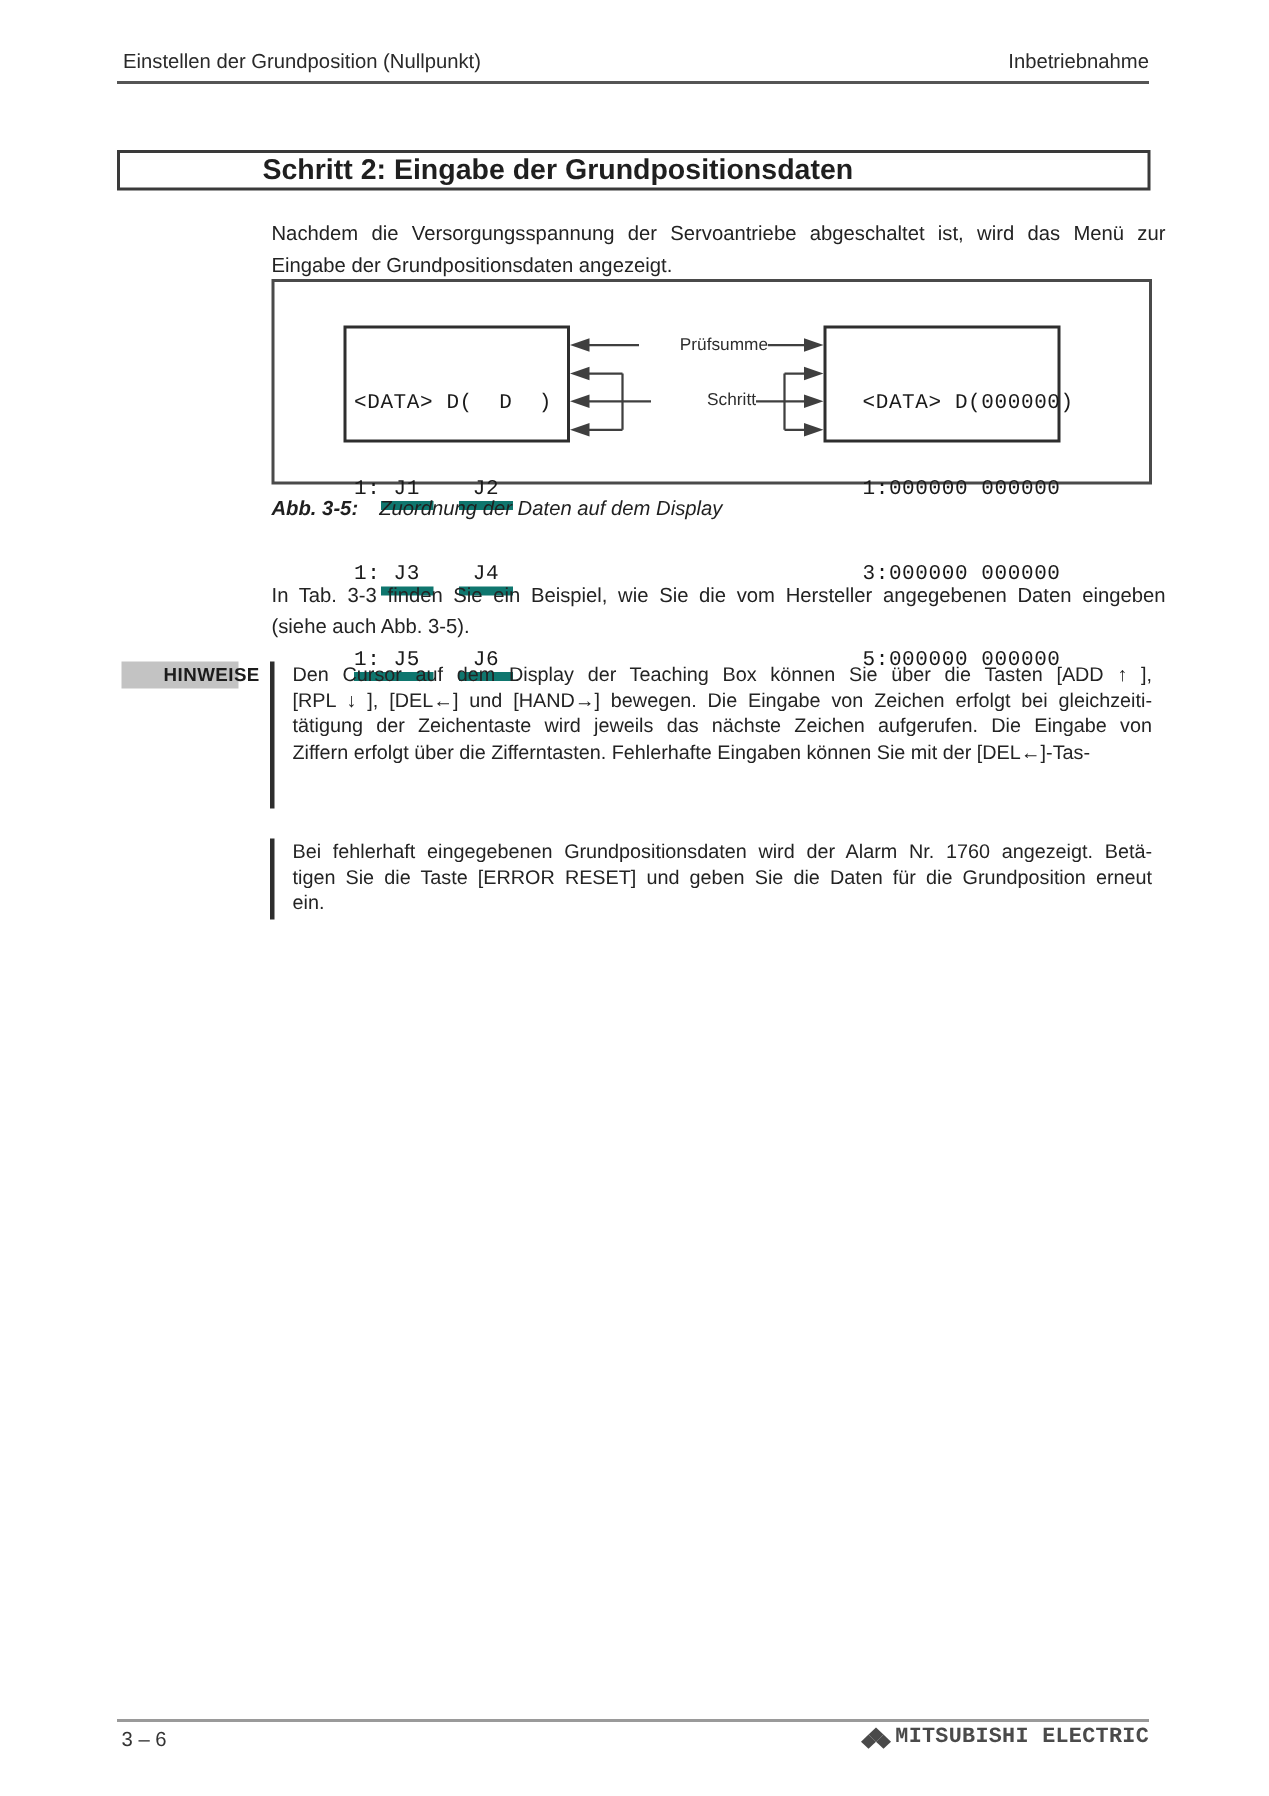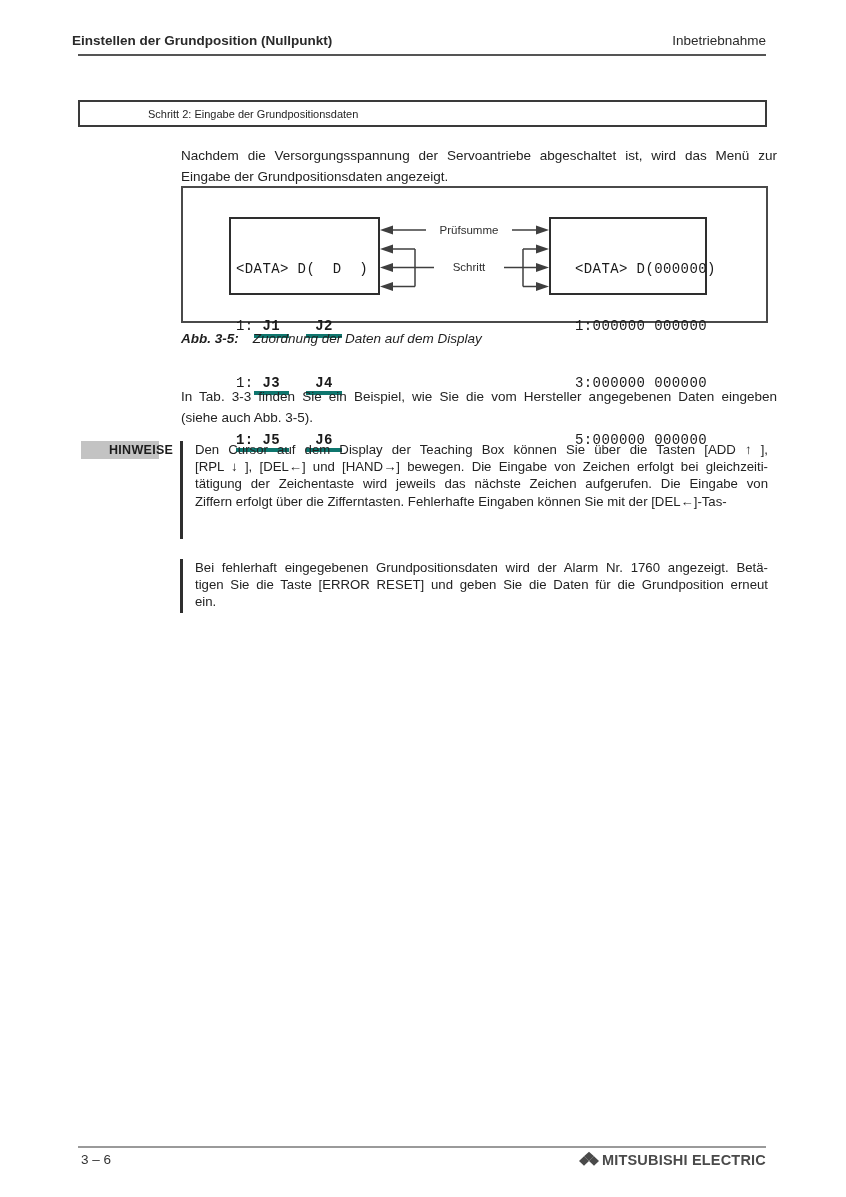--- a/index.html
+++ b/index.html
@@ -8,56 +8,56 @@
     position:relative;
     background:#ffffff;
     font-family:"Liberation Sans","DejaVu Sans",sans-serif;
     color:#1f1f1f;
     overflow:hidden;
   }
   .abs { position:absolute; }
 
   
   .hdr-text { top:33px; font-size:13.5px; color:#2a2a2a; }
-  .hdr-left { left:72px;font-weight:bold; }
+  .hdr-left { left:82px; }
   .hdr-right { right:80px; }
   .rule { left:78px; width:688px; height:2px; background:#555555; }
   .hdr-rule { top:54px; }
 
   
   .step-box {
     left:78px; top:100px; width:689px; height:27px;
     border:2px solid #3a3a3a; background:#ffffff;
     display:flex; align-items:center;
   }
-  .step-box span { margin-left:68px; font-weight:normal; font-size:11px; }
+  .step-box span { margin-left:95px; font-weight:bold; font-size:19px; }
 
   
   .para { left:181px; width:596px; font-size:13.5px; line-height:20.5px; color:#232323; }
   .jlines div:not(:last-child) { text-align:justify; text-align-last:justify; }
 
   
   .figure {
     left:181px; top:186px; width:587px; height:137px;
     border:2px solid #4a4a4a; background:#ffffff;
   }
   .lcd {
     position:absolute;
     border:2px solid #2e2e2e; background:#ffffff;
     font-family:"Liberation Mono","DejaVu Sans Mono",monospace;
     font-size:14px; line-height:19px; letter-spacing:0.4px;
     color:#1a1a1a; padding:3px 5px 0 5px; white-space:pre;
   }
   .lcd-left  { left:46px;  top:29px; width:151px; height:78px; }
   .lcd-right { left:366px; top:29px; width:158px; height:78px;padding-left:24px; }
-  .ul { border-bottom:4px solid #0f766e;font-weight:bold; }
+  .ul { border-bottom:6px solid #0f766e; }
   .arrows { left:0; top:0; width:587px; height:137px; pointer-events:none; }
   .fig-label {
     position:absolute; font-size:11.5px; color:#2e2e2e;
-    text-align:center; background:#ffffff; line-height:14px;
+    text-align:right; background:#ffffff; line-height:14px;
   }
   .lbl-top { left:243px; top:35px; width:86px; }
   .lbl-mid { left:251px; top:72px; width:70px; }
 
   
   .caption { left:181px; top:331px; display:flex; gap:14px; font-size:13.5px; font-style:italic; }
   .caption .cap-label { font-weight:bold; }
 
   
   .badge {
@@ -71,21 +71,21 @@
   .bar-1 { top:441px; height:98px; }
   .bar-2 { top:559px; height:54px; }
   .note-text { left:195px; width:573px; font-size:13.2px; line-height:17.2px; color:#232323; }
   .note-1 { top:441px; }
   .note-2 { top:559px; }
 
   
   .ftr-rule { top:1146px; background:#9a9a9a; }
   .page-num { left:81px; top:1152px; font-size:13.5px; color:#333333; }
   .brand {
-    right:80px; top:1150px; display:flex; align-items:flex-end; gap:3px;
+    right:80px; top:1150px; display:flex; align-items:flex-start; gap:3px;font-family:Liberation Mono, monospace;
   }
   .brand-text { font-size:14.5px; font-weight:bold; color:#4a4a4a; letter-spacing:0.2px; }
 </style>
 </head>
 <body>
 
 <div class="abs hdr-text hdr-left">Einstellen der Grundposition (Nullpunkt)</div>
 <div class="abs hdr-text hdr-right">Inbetriebnahme</div>
 <div class="abs rule hdr-rule"></div>
 

